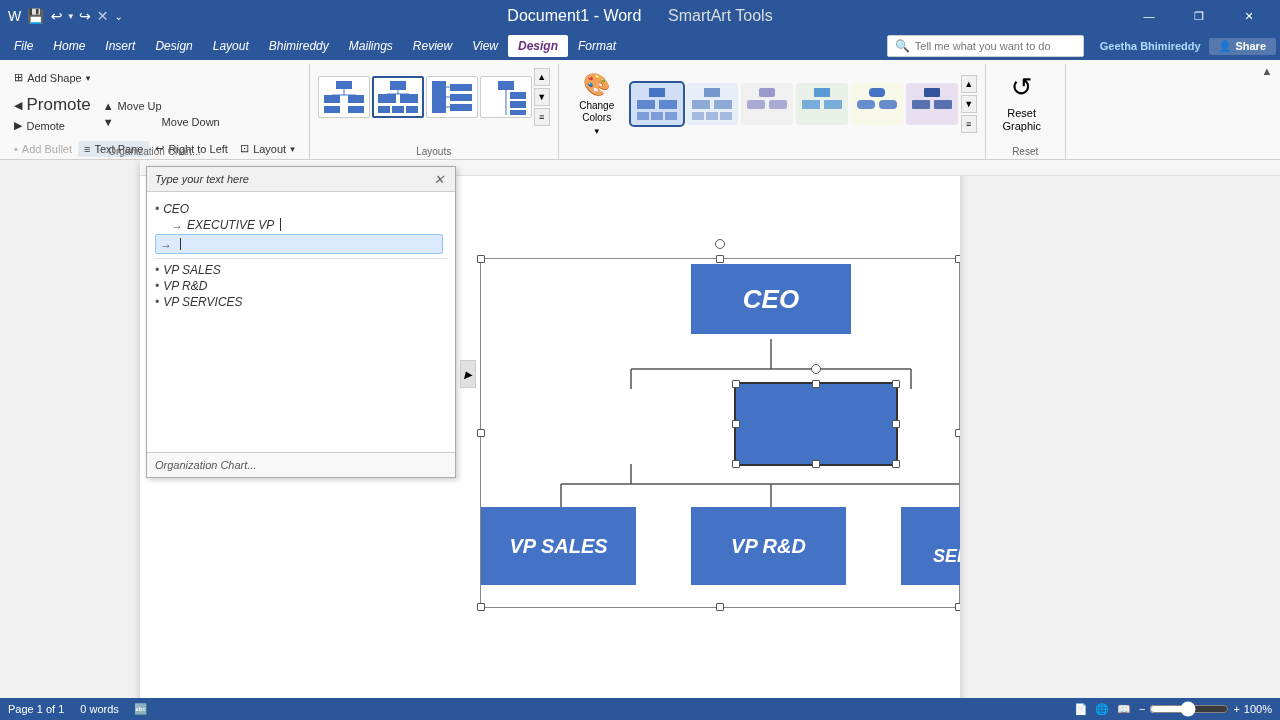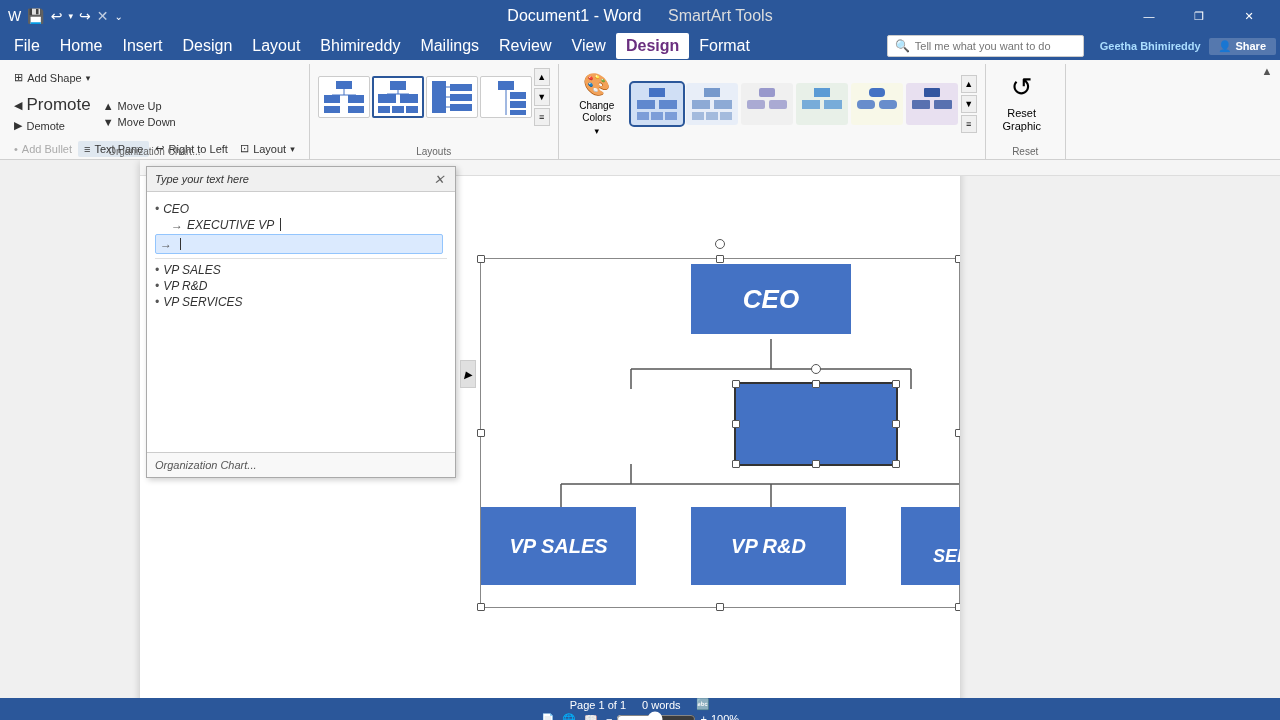--- a/index.html
+++ b/index.html
@@ -36,23 +36,24 @@
       height: 28px;
       background: #2b579a;
       display: flex;
       align-items: center;
       padding: 0 4px;
       color: white;
     }
     .menu-item {
       padding: 4px 10px;
       cursor: pointer;
-      font-size: 16px;
+      font-size: 12px;
       color: white;
       border-radius: 2px;
+      font-style: italic;
     }
     .menu-item.active { background: #1a3f6f; }
 
     
     #ribbon {
       background: #f8f8f8;
       border-bottom: 1px solid #d0d0d0;
       display: flex;
       flex-direction: column;
     }
@@ -285,21 +286,21 @@
     #status-bar {
       height: 22px;
       background: #2b579a;
       display: flex;
       align-items: center;
       justify-content: space-between;
       padding: 0 8px;
       color: white;
       font-size: 11px;
       position: absolute;
-      bottom: 0; left: 0; right: 0; flex-direction: column;
+      bottom: 0; left: 0; right: 0;
     }
     #status-bar .status-left { display: flex; align-items: center; gap: 16px; }
     #status-bar .status-right { display: flex; align-items: center; gap: 8px; }
     .zoom-control { display: flex; align-items: center; gap: 4px; }
     .zoom-slider { width: 80px; accent-color: white; }
 
     
     .collapse-btn {
       position: absolute; right: 4px; top: 4px;
       font-size: 11px; cursor: pointer; color: #555;
@@ -378,21 +379,21 @@
             <span style="font-size:11px;">Demote</span>
           </div>
         </div>
         <div class="ribbon-small-col">
           <div class="ribbon-small-btn">
             <span>▲</span>
             <span style="font-size:11px;">Move Up</span>
           </div>
           <div class="ribbon-small-btn">
             <span>▼</span>
-            <span style="font-size:11px;">Move Down</span>
+            <span style="font-size:11px;margin-left:44px;">Move Down</span>
           </div>
         </div>
       </div>
       <div class="ribbon-buttons-row" style="gap:0;">
         <div class="ribbon-small-btn disabled">
           <span>•</span>
           <span style="font-size:11px;">Add Bullet</span>
         </div>
         <div class="ribbon-small-btn" style="background:#e0e8f0;">
           <span>≡</span>

